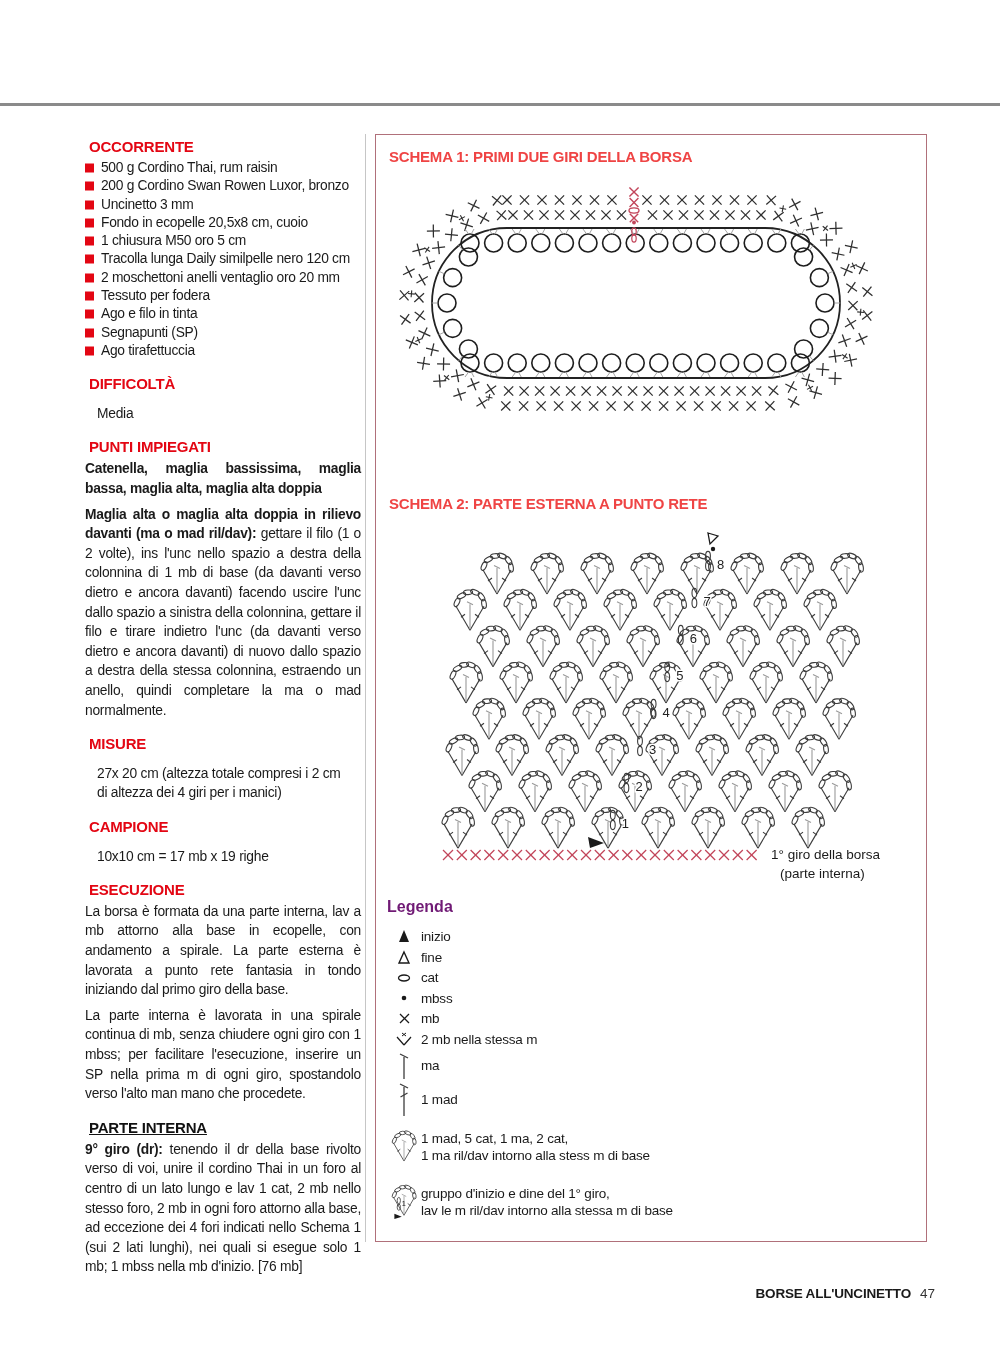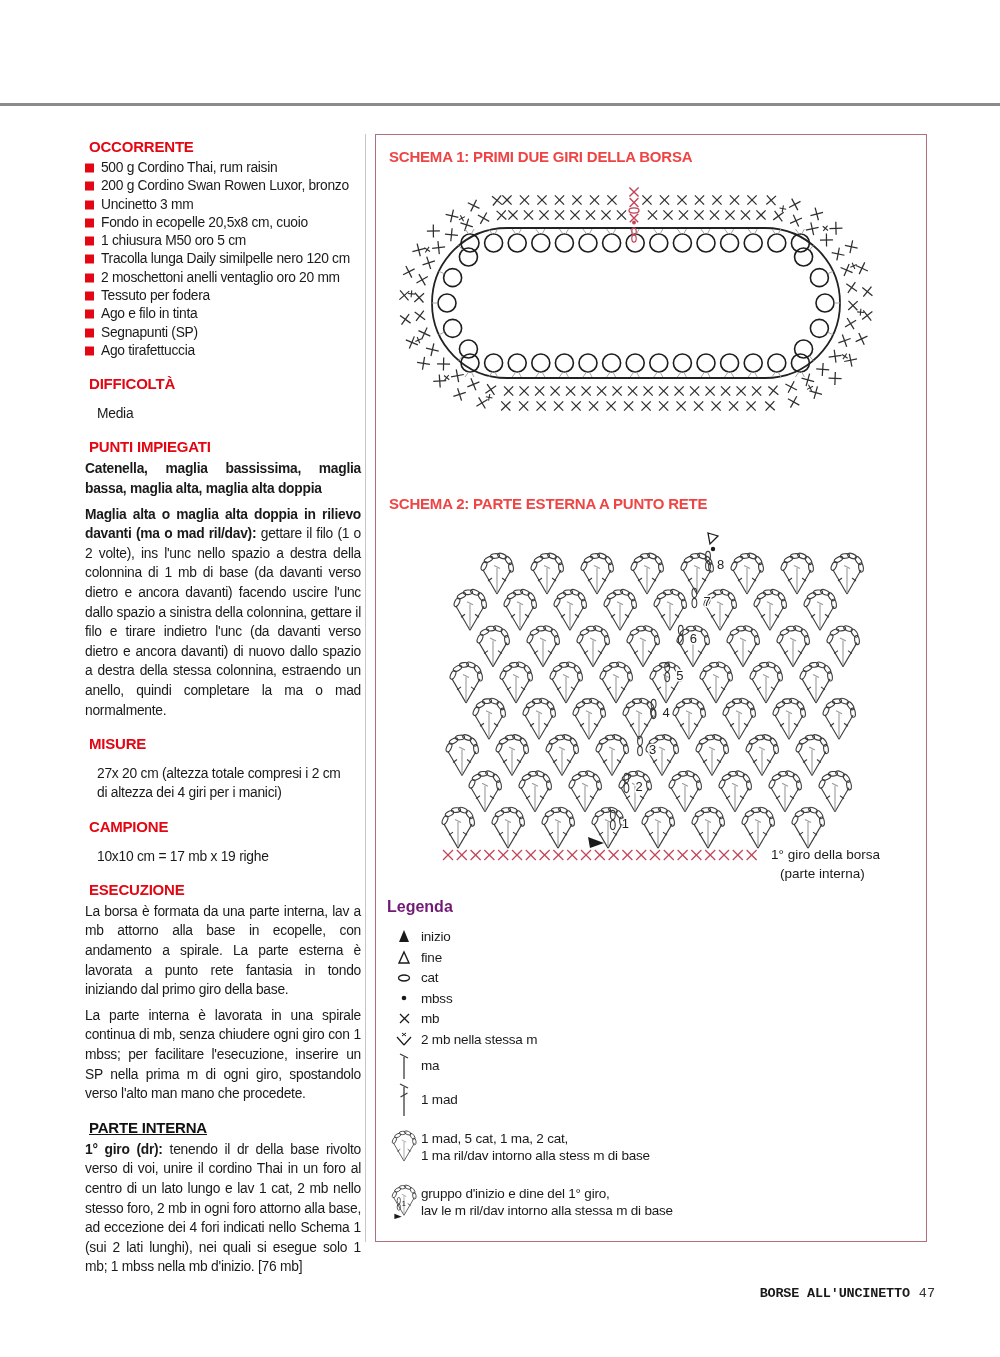--- a/index.html
+++ b/index.html
@@ -50,21 +50,21 @@
 
   
   #legend{position:absolute;left:11px;top:763px;width:520px;}
   #legend-title{font-size:16px;font-weight:bold;color:#701a75;margin:0 0 12px 0;}
   .leg-row{display:flex;align-items:center;margin:0 0 3px 0;}
   .leg-sym{width:34px;flex:0 0 34px;display:flex;justify-content:center;align-items:center;}
   .leg-label{font-size:13.5px;letter-spacing:-0.2px;white-space:pre-line;line-height:17.5px;}
   .leg-row.tall{margin-bottom:1px;}
   .leg-row.fanrow{margin-top:4px;margin-bottom:4px;}
 
-  #footer{position:absolute;top:1286px;right:65px;font-size:13.5px;white-space:nowrap;font-family:Liberation Mono, monospace;}
+  #footer{position:absolute;top:1286px;right:65px;font-size:13.5px;white-space:nowrap;}
   #footer .ft-b{font-weight:bold;letter-spacing:-0.2px;}
   #footer .ft-n{margin-left:9px;color:#333;}
 </style>
 </head>
 <body>
 
 <div id="top-rule"></div>
 <div id="col-divider"></div>
 
 <div id="left-col">
@@ -156,21 +156,21 @@
 
   <div class="sec">
     <p class="sec-title">ESECUZIONE</p>
     <p class="body">La borsa è formata da una parte interna, lav a mb attorno alla base in ecopelle, con andamento a spirale. La parte esterna è lavorata a punto rete fantasia in tondo iniziando dal primo giro della base.</p>
     <p class="body">La parte interna è lavorata in una spirale continua di mb, senza chiudere ogni giro con 1 mbss; per facilitare l'esecuzione, inserire un SP nella prima m di ogni giro, spostandolo verso l'alto man mano che procedete.</p>
   </div>
 
   <div class="sec">
     <p class="sec-title black">PARTE INTERNA</p>
     <p class="body">
-      <b>1° giro (dr):</b>
+      <b>9° giro (dr):</b>
       <span>tenendo il dr della base rivolto verso di voi, unire il cordino Thai in un foro al centro di un lato lungo e lav 1 cat, 2 mb nello stesso foro, 2 mb in ogni foro attorno alla base, ad eccezione dei 4 fori indicati nello Schema 1 (sui 2 lati lunghi), nei quali si esegue solo 1 mb; 1 mbss nella mb d'inizio. [76 mb]</span>
     </p>
   </div>
 
 </div>
 
 <div id="schema-box">
   <div class="schema-title" id="s1-title">SCHEMA 1: PRIMI DUE GIRI DELLA BORSA</div>
   <svg id="schema1-svg" width="540" height="255">
       <path d="M 125 43 H 383 A 75 75 0 0 1 383 193 H 125 A 75 75 0 0 1 125 43 Z" fill="none" stroke="#222" stroke-width="1.8"></path>

